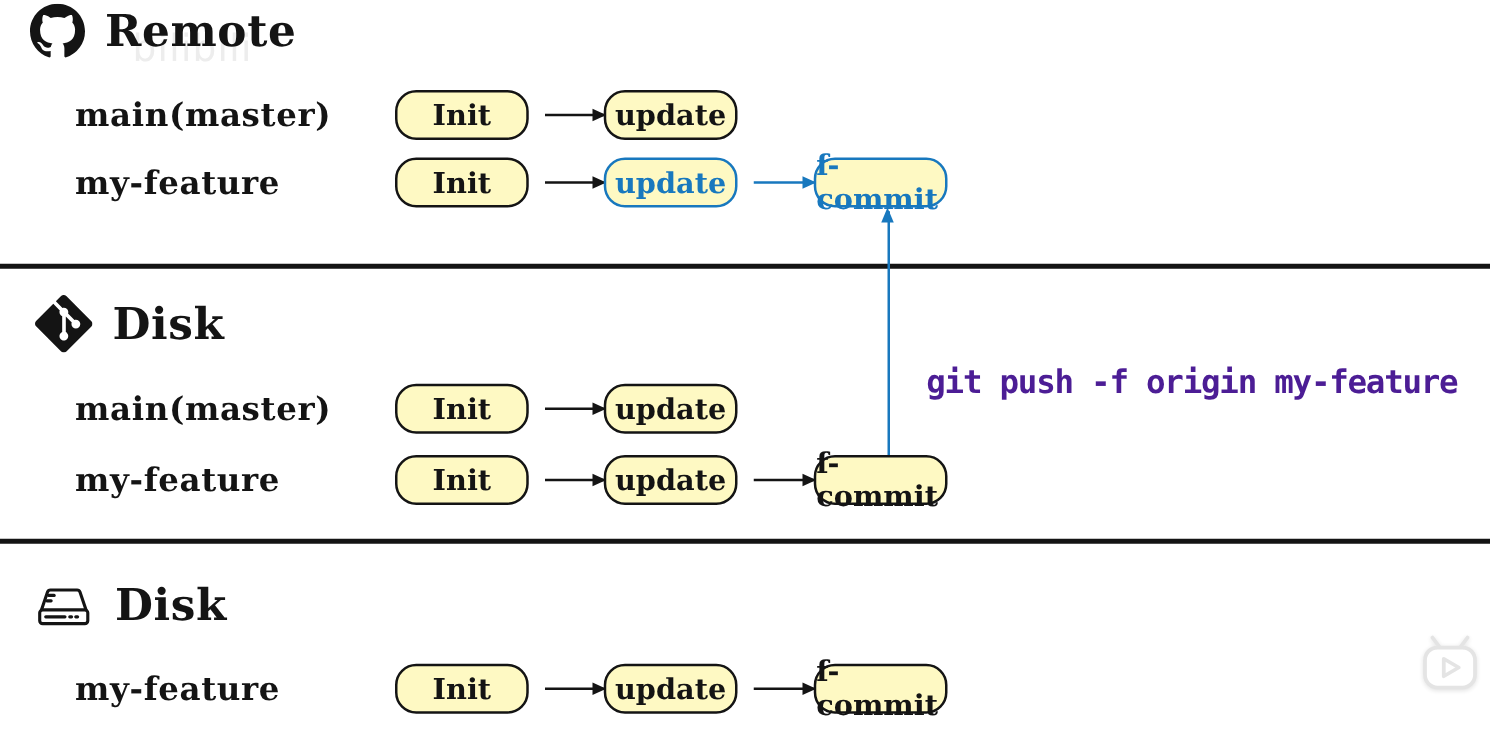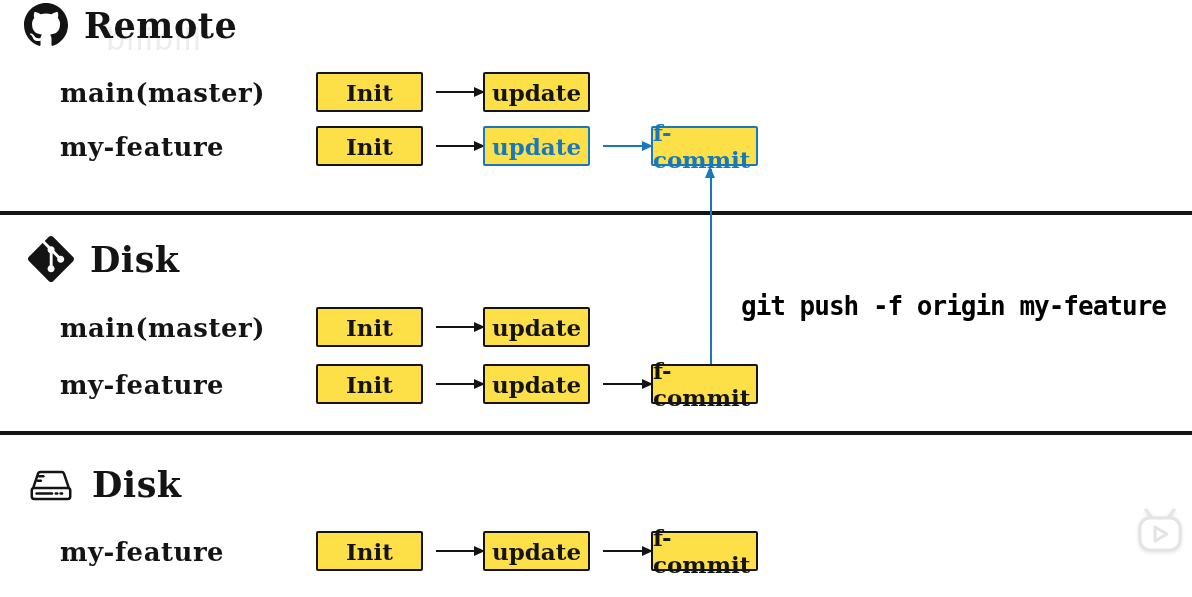--- a/index.html
+++ b/index.html
@@ -16,42 +16,42 @@
   .wm-text{
     position:absolute;left:106px;top:22px;z-index:1;
     font-family:"DejaVu Sans","Liberation Sans",sans-serif;
     font-size:30px;font-weight:400;color:#ededed;letter-spacing:1px;
   }
   
   .branch-label{position:absolute;font-size:26px;font-weight:600;line-height:38px;letter-spacing:.5px;}
   
   .node{
     position:absolute;width:107px;height:40px;box-sizing:border-box;
-    border:2.5px solid #141414;border-radius:2px;
+    border:2.5px solid #141414;border-radius:17px;
     display:flex;align-items:center;justify-content:center;
-    font-size:23px;font-weight:600;background:#fde047;
+    font-size:23px;font-weight:600;background:#fef9c3;
   }
   .node.blue{border-color:#1878be;color:#1878be;}
   
   .harrow{position:absolute;height:0;border-top:2.5px solid #141414;}
   .harrow::after{
     content:"";position:absolute;right:-2px;top:-6.5px;
     border-left:11px solid #141414;border-top:5.25px solid transparent;border-bottom:5.25px solid transparent;
   }
   .harrow.blue{border-top-color:#1878be;}
   .harrow.blue::after{border-left-color:#1878be;}
   
   .varrow{position:absolute;width:0;border-left:2.5px solid #1878be;}
   .varrow::before{
     content:"";position:absolute;left:-7px;top:-3px;
     border-bottom:12px solid #1878be;border-left:5.75px solid transparent;border-right:5.75px solid transparent;
   }
   
   .cmd{
-    position:absolute;color:#000000;
+    position:absolute;color:#4c1d95;
     font-family:"DejaVu Sans Mono","Liberation Mono",monospace;
     font-size:26px;font-weight:700;white-space:nowrap;letter-spacing:-1px;
   }
   
   .divider{position:absolute;left:0;width:1192px;height:4px;background:#141414;}
   
   .bili-mark{position:absolute;left:1132px;top:502px;opacity:.95;
     filter:drop-shadow(0 1px 2px rgba(0,0,0,.12));}
 </style>
 </head>

